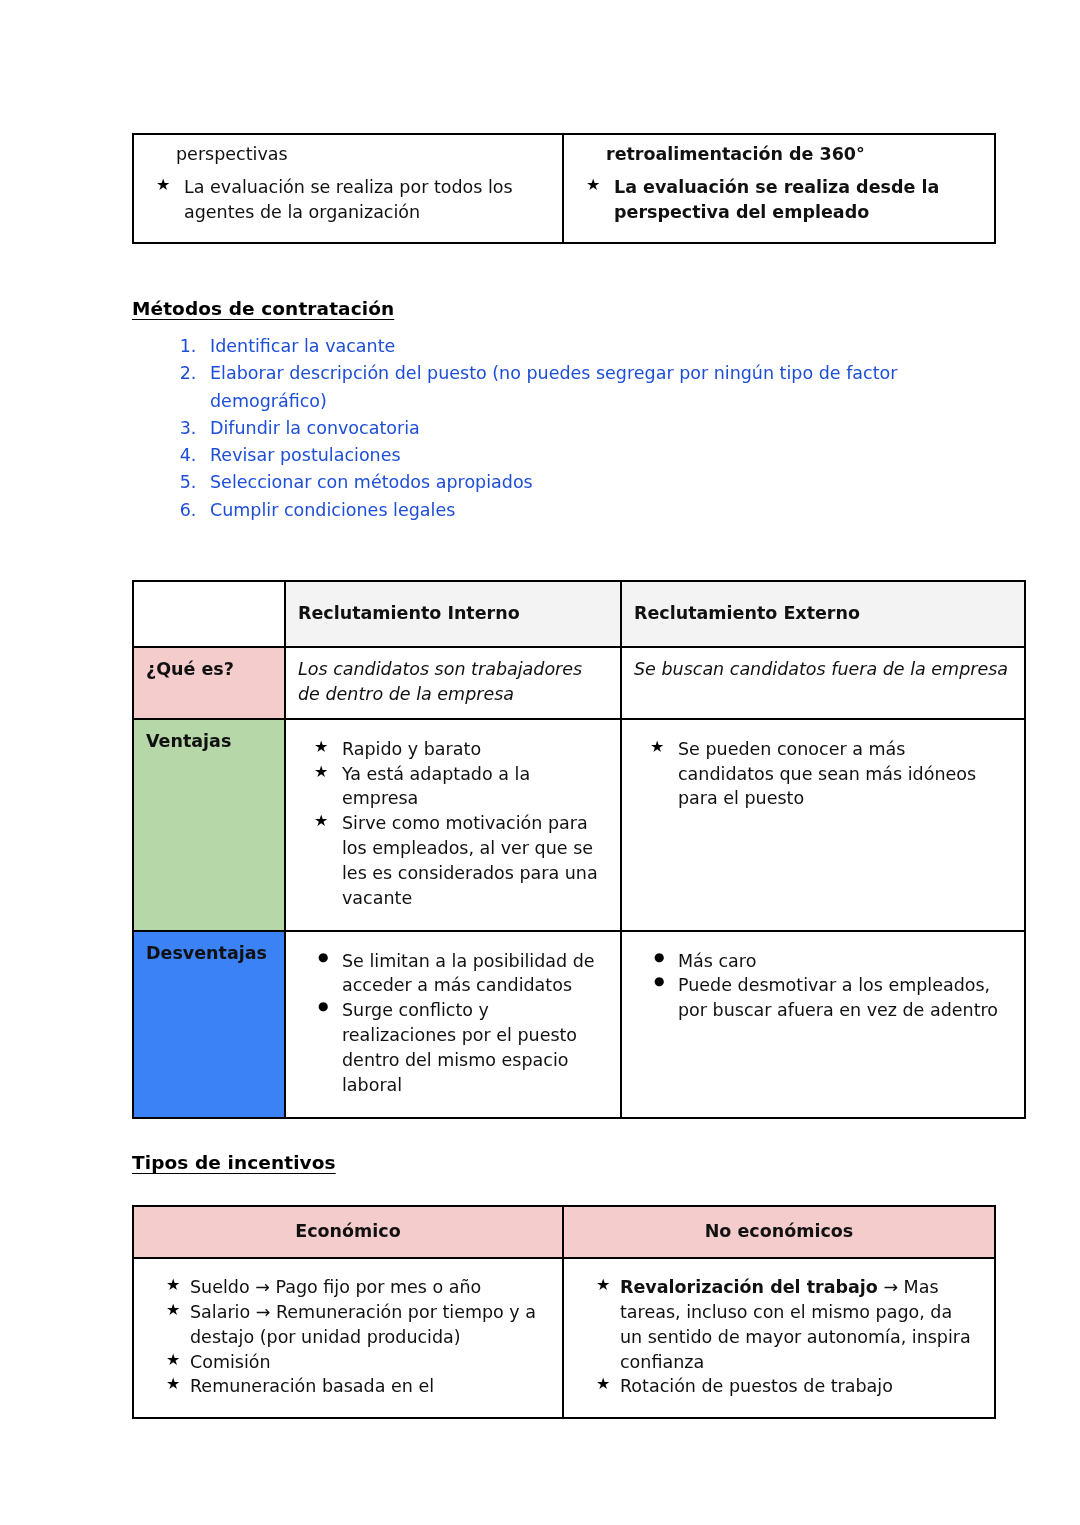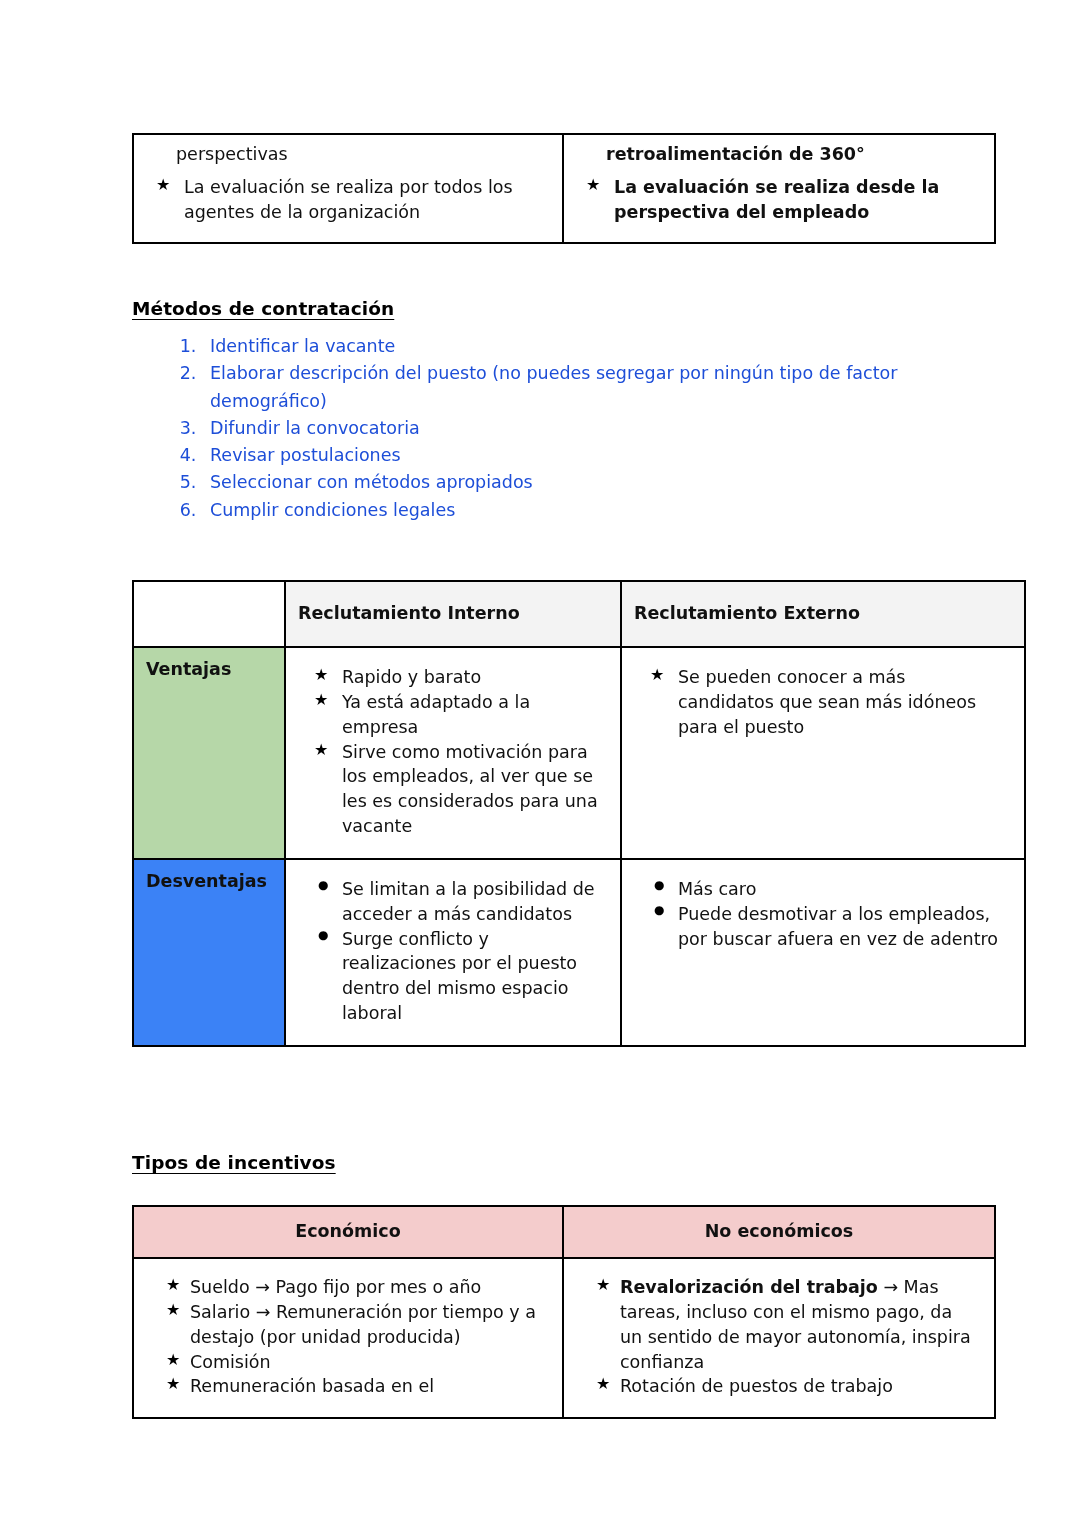--- a/index.html
+++ b/index.html
@@ -185,20 +185,25 @@
   </ol>
 
   <table class="doc-table" id="rec-table">
     <tbody>
         <tr>
       <td class="col-label hdr hdr-blank"></td>
       <td class="col-a hdr">Reclutamiento Interno</td>
       <td class="col-b hdr">Reclutamiento Externo</td>
     </tr>
 
+    <tr>
+      <td class="lbl pink">¿Qué es?</td>
+      <td class="italic-cell">Los candidatos son trabajadores de dentro de la empresa</td>
+      <td class="italic-cell">Se buscan candidatos fuera de la empresa</td>
+    </tr>
 
     <tr>
       <td class="lbl green">Ventajas</td>
       <td>
         <ul class="starlist">
           <li>Rapido y barato</li>
           <li>Ya está adaptado a la empresa</li>
           <li>Sirve como motivación para los empleados, al ver que se les es considerados para una vacante</li>
         </ul>
       </td>

